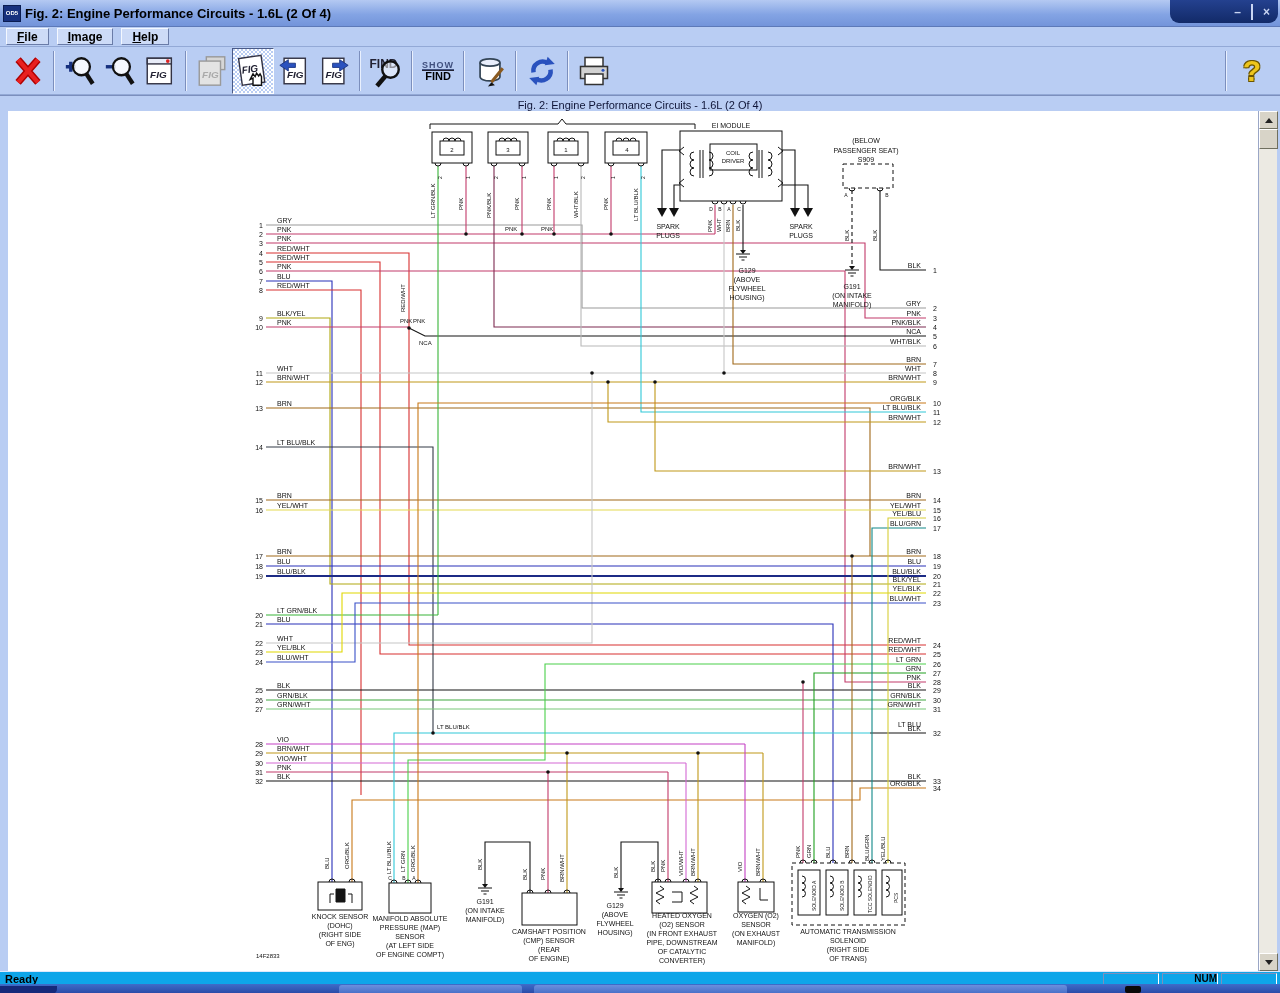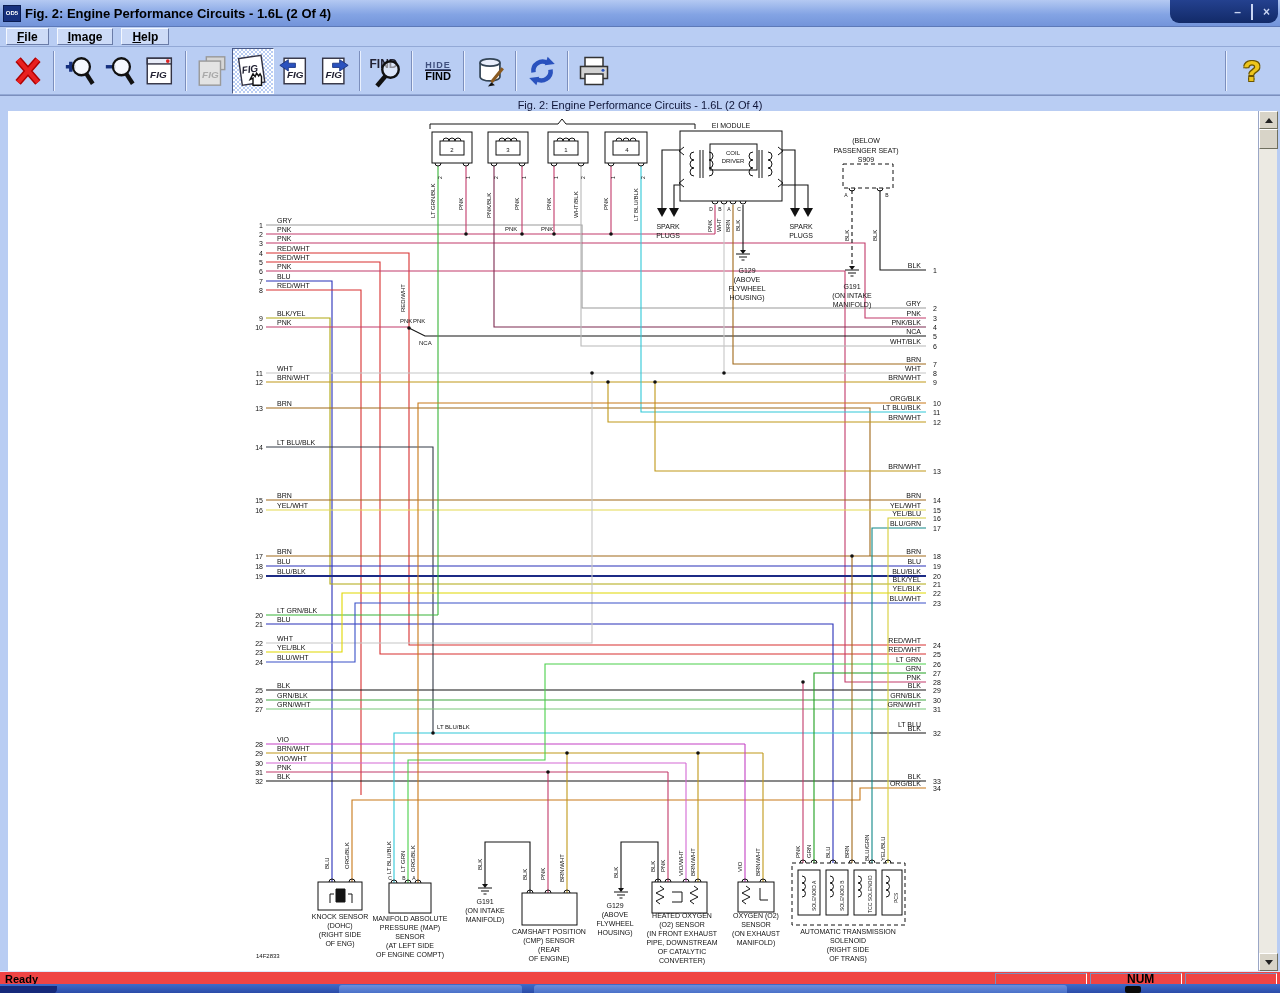--- a/index.html
+++ b/index.html
@@ -24,23 +24,23 @@
   .captionbar{height:17px;background:#b9cdf3;border-top:1px solid #7c8fbd;border-bottom:2px solid #26336e;display:flex;align-items:center;justify-content:center;}
   .caption-text{font-size:11px;color:#101638;}
   .canvas{position:absolute;top:111px;left:0;width:1280px;height:860px;background:#b9cdf3;}
   .paper{position:absolute;left:8px;top:0;width:1251px;height:860px;background:#fff;overflow:hidden;}
   .paper svg{position:absolute;left:-8px;top:0;}
   #diag text{font-family:"Liberation Sans",sans-serif;fill:#111;}
   .vscroll{position:absolute;right:3px;top:0;width:18px;height:860px;background:#eceae3;border-left:1px solid #9aa6c6;}
   .sbtn{position:absolute;left:0;width:17px;height:16px;background:#d8d4c8;border:1px solid;border-color:#fff #6f6f5f #6f6f5f #fff;display:flex;align-items:center;justify-content:center;}
   .sarrow{width:0;height:0;border-left:4px solid transparent;border-right:4px solid transparent;}
   .sthumb{position:absolute;left:0;top:18px;width:17px;height:18px;background:#d8d4c8;border:1px solid;border-color:#fff #6f6f5f #6f6f5f #fff;}
-  .statusbar{position:absolute;top:971px;left:0;width:1280px;height:13px;background:#ef4444;display:flex;align-items:center;border-top:1px solid #dde8fc;}
+  .statusbar{position:absolute;top:971px;left:0;width:1280px;height:13px;background:#0ea5e9;display:flex;align-items:center;border-top:1px solid #dde8fc;}
   .status-msg{font-size:11px;font-weight:bold;color:#000;padding-left:5px;flex:1;}
-  .spanel{width:54px;height:10px;border:1px solid;border-color:#7c8fbd #fff #fff #7c8fbd;margin-right:3px;font-size:12px;font-weight:bold;text-align:left;line-height:10px;color:#000;padding-left:36px;}
+  .spanel{width:54px;height:10px;border:1px solid;border-color:#7c8fbd #fff #fff #7c8fbd;margin-right:3px;font-size:10px;font-weight:bold;text-align:right;line-height:10px;color:#000;}
   .taskbar{position:absolute;top:984px;left:0;width:1280px;height:9px;background:linear-gradient(180deg,#3f6cc9,#2a4ba8);overflow:hidden;}
   .tkb{position:absolute;top:1px;height:8px;border-radius:3px 3px 0 0;background:linear-gradient(180deg,#6b8fdd,#4a71c8);}
   .tkb.dark{background:#15297a;border-radius:0 0 5px 0;top:2px;}
   .tkglyph{position:absolute;top:2px;left:1125px;width:16px;height:7px;background:#0a0a0a;border-radius:2px;}
 </style>
 </head>
 <body>
 
 <div class="titlebar">
   <div class="app-icon">OD5</div>
@@ -121,21 +121,21 @@
   <div class="tbtn">
     <svg width="36" height="36" viewBox="0 0 24 24">
       <text x="1" y="10" font-size="8" font-weight="bold" fill="#223">FIND</text>
       <circle cx="15" cy="11" r="5.5" fill="#fff" fill-opacity="0.5" stroke="#111" stroke-width="1.6"></circle>
       <path d="M11.5 15.5 L6 22" stroke="#111" stroke-width="3"></path>
     </svg>
   </div>
   <div class="tsep"></div>
   <div class="tbtn">
     <div class="hideshow">
-      <div class="hide">HIDE</div>
+      <div class="hide">SHOW</div>
       <div class="show">FIND</div>
     </div>
   </div>
   <div class="tsep"></div>
   <div class="tbtn">
     <svg width="34" height="34" viewBox="0 0 24 24">
       <path d="M5 6 v10 a7,3 0 0 0 14,0 v-10" fill="#fff" stroke="#345" stroke-width="1.2"></path>
       <ellipse cx="12" cy="6" rx="7" ry="2.6" fill="#e8eefc" stroke="#345" stroke-width="1.2"></ellipse>
       <path d="M21 10 L13 20" stroke="#8a5a20" stroke-width="2.2"></path>
       <path d="M13 20 l-2.5 3 5 -1 z" fill="#111"></path>

